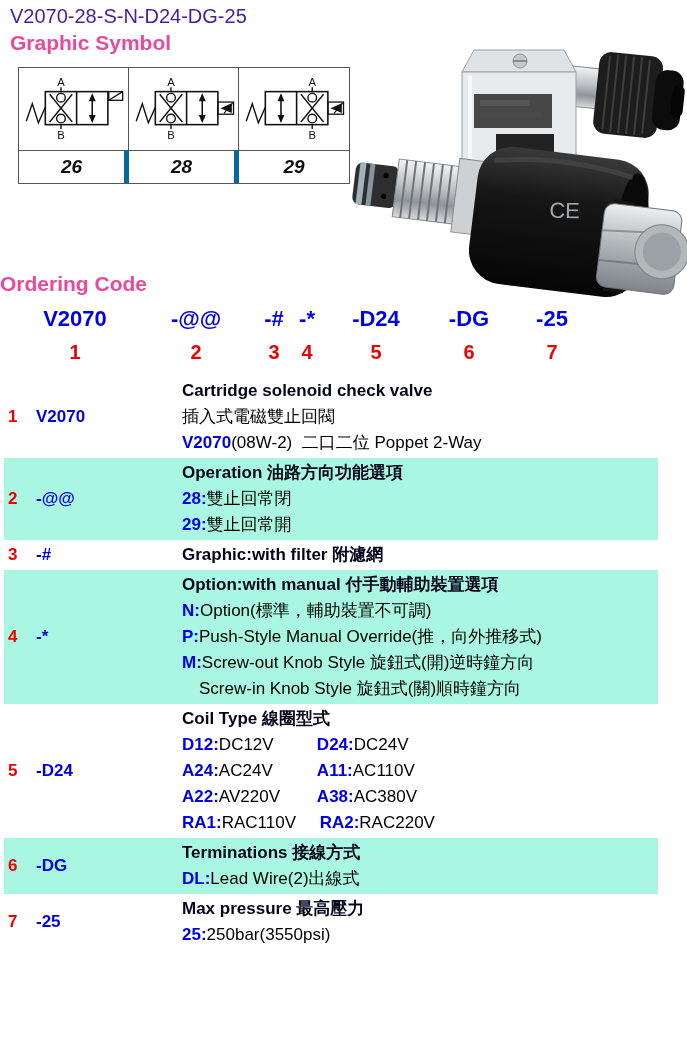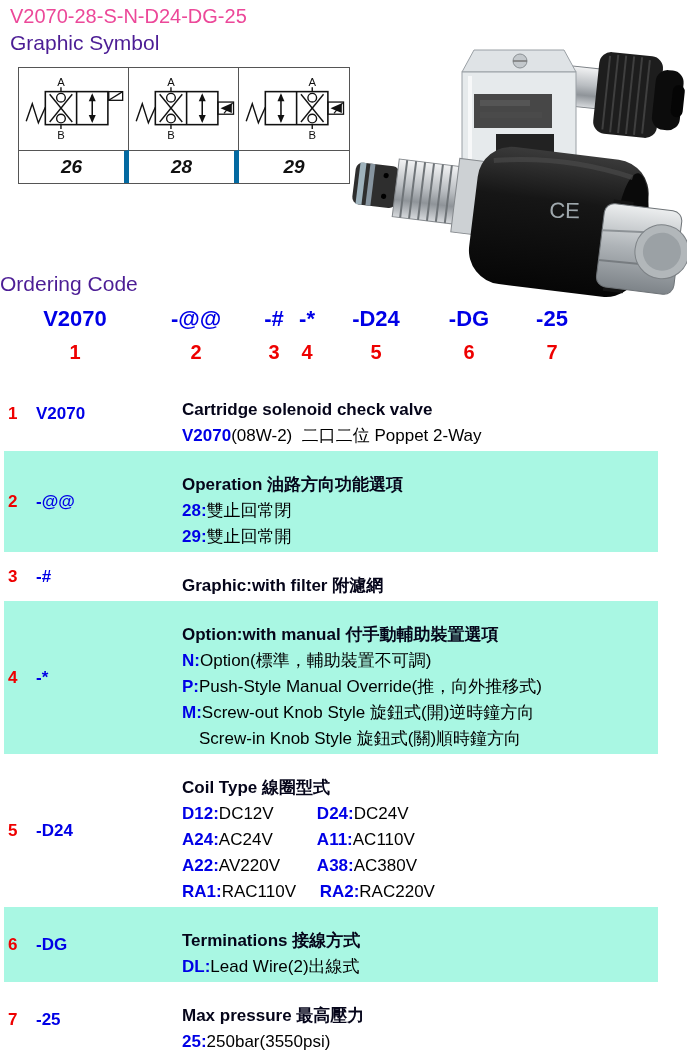--- a/index.html
+++ b/index.html
@@ -1,20 +1,20 @@
 <!DOCTYPE html>
 <html><head>
 <meta charset="utf-8">
 <style>
   html,body{margin:0;padding:0;background:#fff;}
   .page{position:relative;width:687px;height:1054px;background:#fff;overflow:hidden;
         font-family:"Liberation Sans","DejaVu Sans",sans-serif;}
 
-  .model-code{position:absolute;left:10px;top:5px;font-size:20px;color:#ec4899;}
-  .heading{position:absolute;font-size:21px;font-weight:normal;color:#4c1d95;}
+  .model-code{position:absolute;left:10px;top:5px;font-size:20px;color:#4c1d95;}
+  .heading{position:absolute;font-size:21px;font-weight:bold;color:#ec4899;}
   #gs-heading{left:10px;top:31px;}
   #oc-heading{left:0;top:272px;}
 
   
   .sym-grid{position:absolute;left:18px;top:67px;display:grid;
             grid-template-columns:110px 110px 110px;border:1px solid #555;background:#fff;}
   .sym-cell{border-right:1px solid #555;height:82px;display:flex;align-items:center;justify-content:center;}
   .sym-cell:nth-child(3){border-right:none;}
   .sym-label{border-right:5px solid #0369a1;border-top:1px solid #555;height:32px;
              display:flex;align-items:center;justify-content:center;
@@ -32,21 +32,21 @@
   .num-row{position:absolute;left:0;top:341px;width:660px;height:24px;}
   .num-row span{position:absolute;transform:translateX(-50%);font-size:20px;font-weight:bold;color:#ee0000;}
 
   
   .spec-table{position:absolute;left:4px;top:376px;width:654px;}
   .spec-row{display:flex;padding:2px 0;}
   .spec-row.hl{background:#a9f7e3;}
   .c-num{width:32px;padding-left:4px;box-sizing:border-box;display:flex;align-items:center;
          color:#ee0000;font-weight:bold;font-size:17px;}
   .c-code{width:146px;display:flex;align-items:center;color:#0000e6;font-weight:bold;font-size:17px;}
-  .c-desc{flex:1;font-size:17px;color:#000;margin-top:19px;}
+  .c-desc{flex:1;font-size:17px;color:#000;}
   .line{line-height:26px;white-space:pre-wrap;}
   .h{font-weight:bold;color:#05051a;}
   .k{font-weight:bold;color:#0000e6;}
   .n{color:#000;}
   .i{color:#000;margin-left:17px;}
   .w{display:inline-block;width:98px;}
 </style>
 </head>
 <body>
 
@@ -238,20 +238,21 @@
     <span style="left:469px">6</span>
     <span style="left:552px">7</span>
   </div>
 
   <div class="spec-table" id="spec-table">
       <div class="spec-row">
         <div class="c-num">1</div>
         <div class="c-code">V2070</div>
         <div class="c-desc">
           <div class="line"><span class="h">Cartridge solenoid check valve</span></div>
+          <div class="line"><span class="n">插入式電磁雙止回閥</span></div>
           <div class="line"><span class="k">V2070</span><span class="n">(08W-2)  二口二位 Poppet 2-Way</span></div>
         </div>
       </div>
       <div class="spec-row hl">
         <div class="c-num">2</div>
         <div class="c-code">-@@</div>
         <div class="c-desc">
           <div class="line"><span class="h">Operation 油路方向功能選項</span></div>
           <div class="line"><span class="k">28:</span><span class="n">雙止回常閉</span></div>
           <div class="line"><span class="k">29:</span><span class="n">雙止回常開</span></div>

